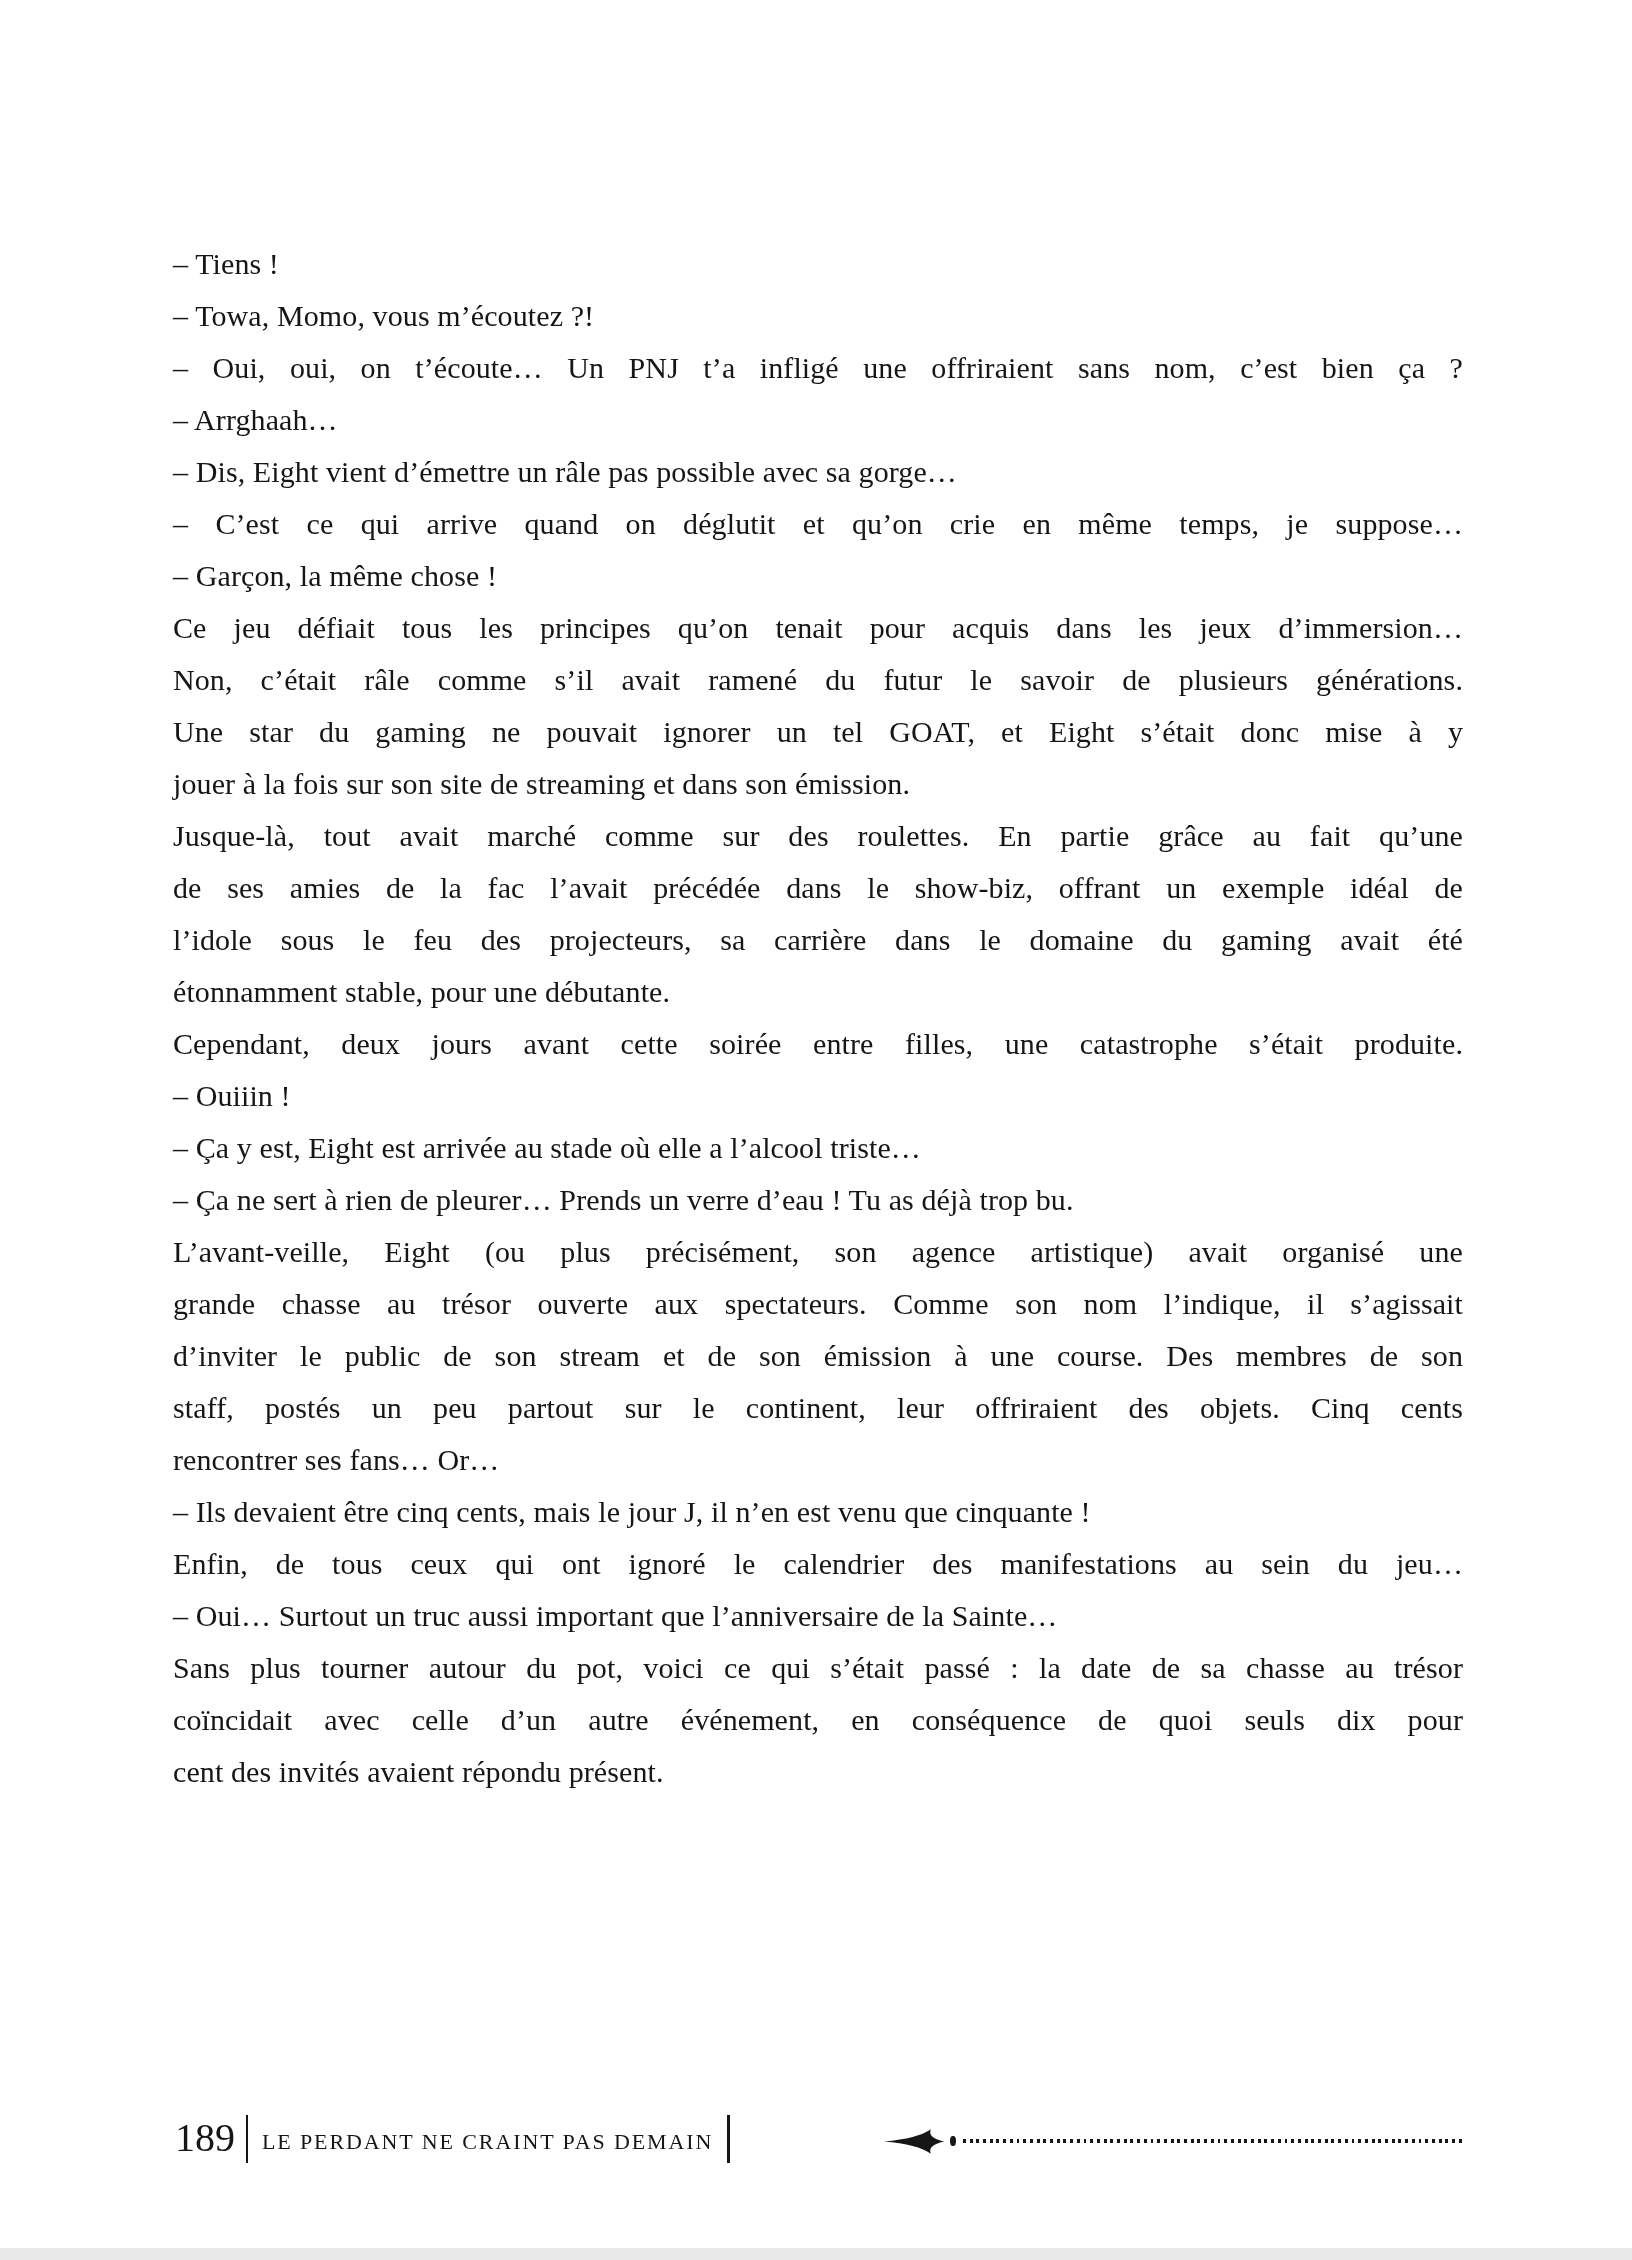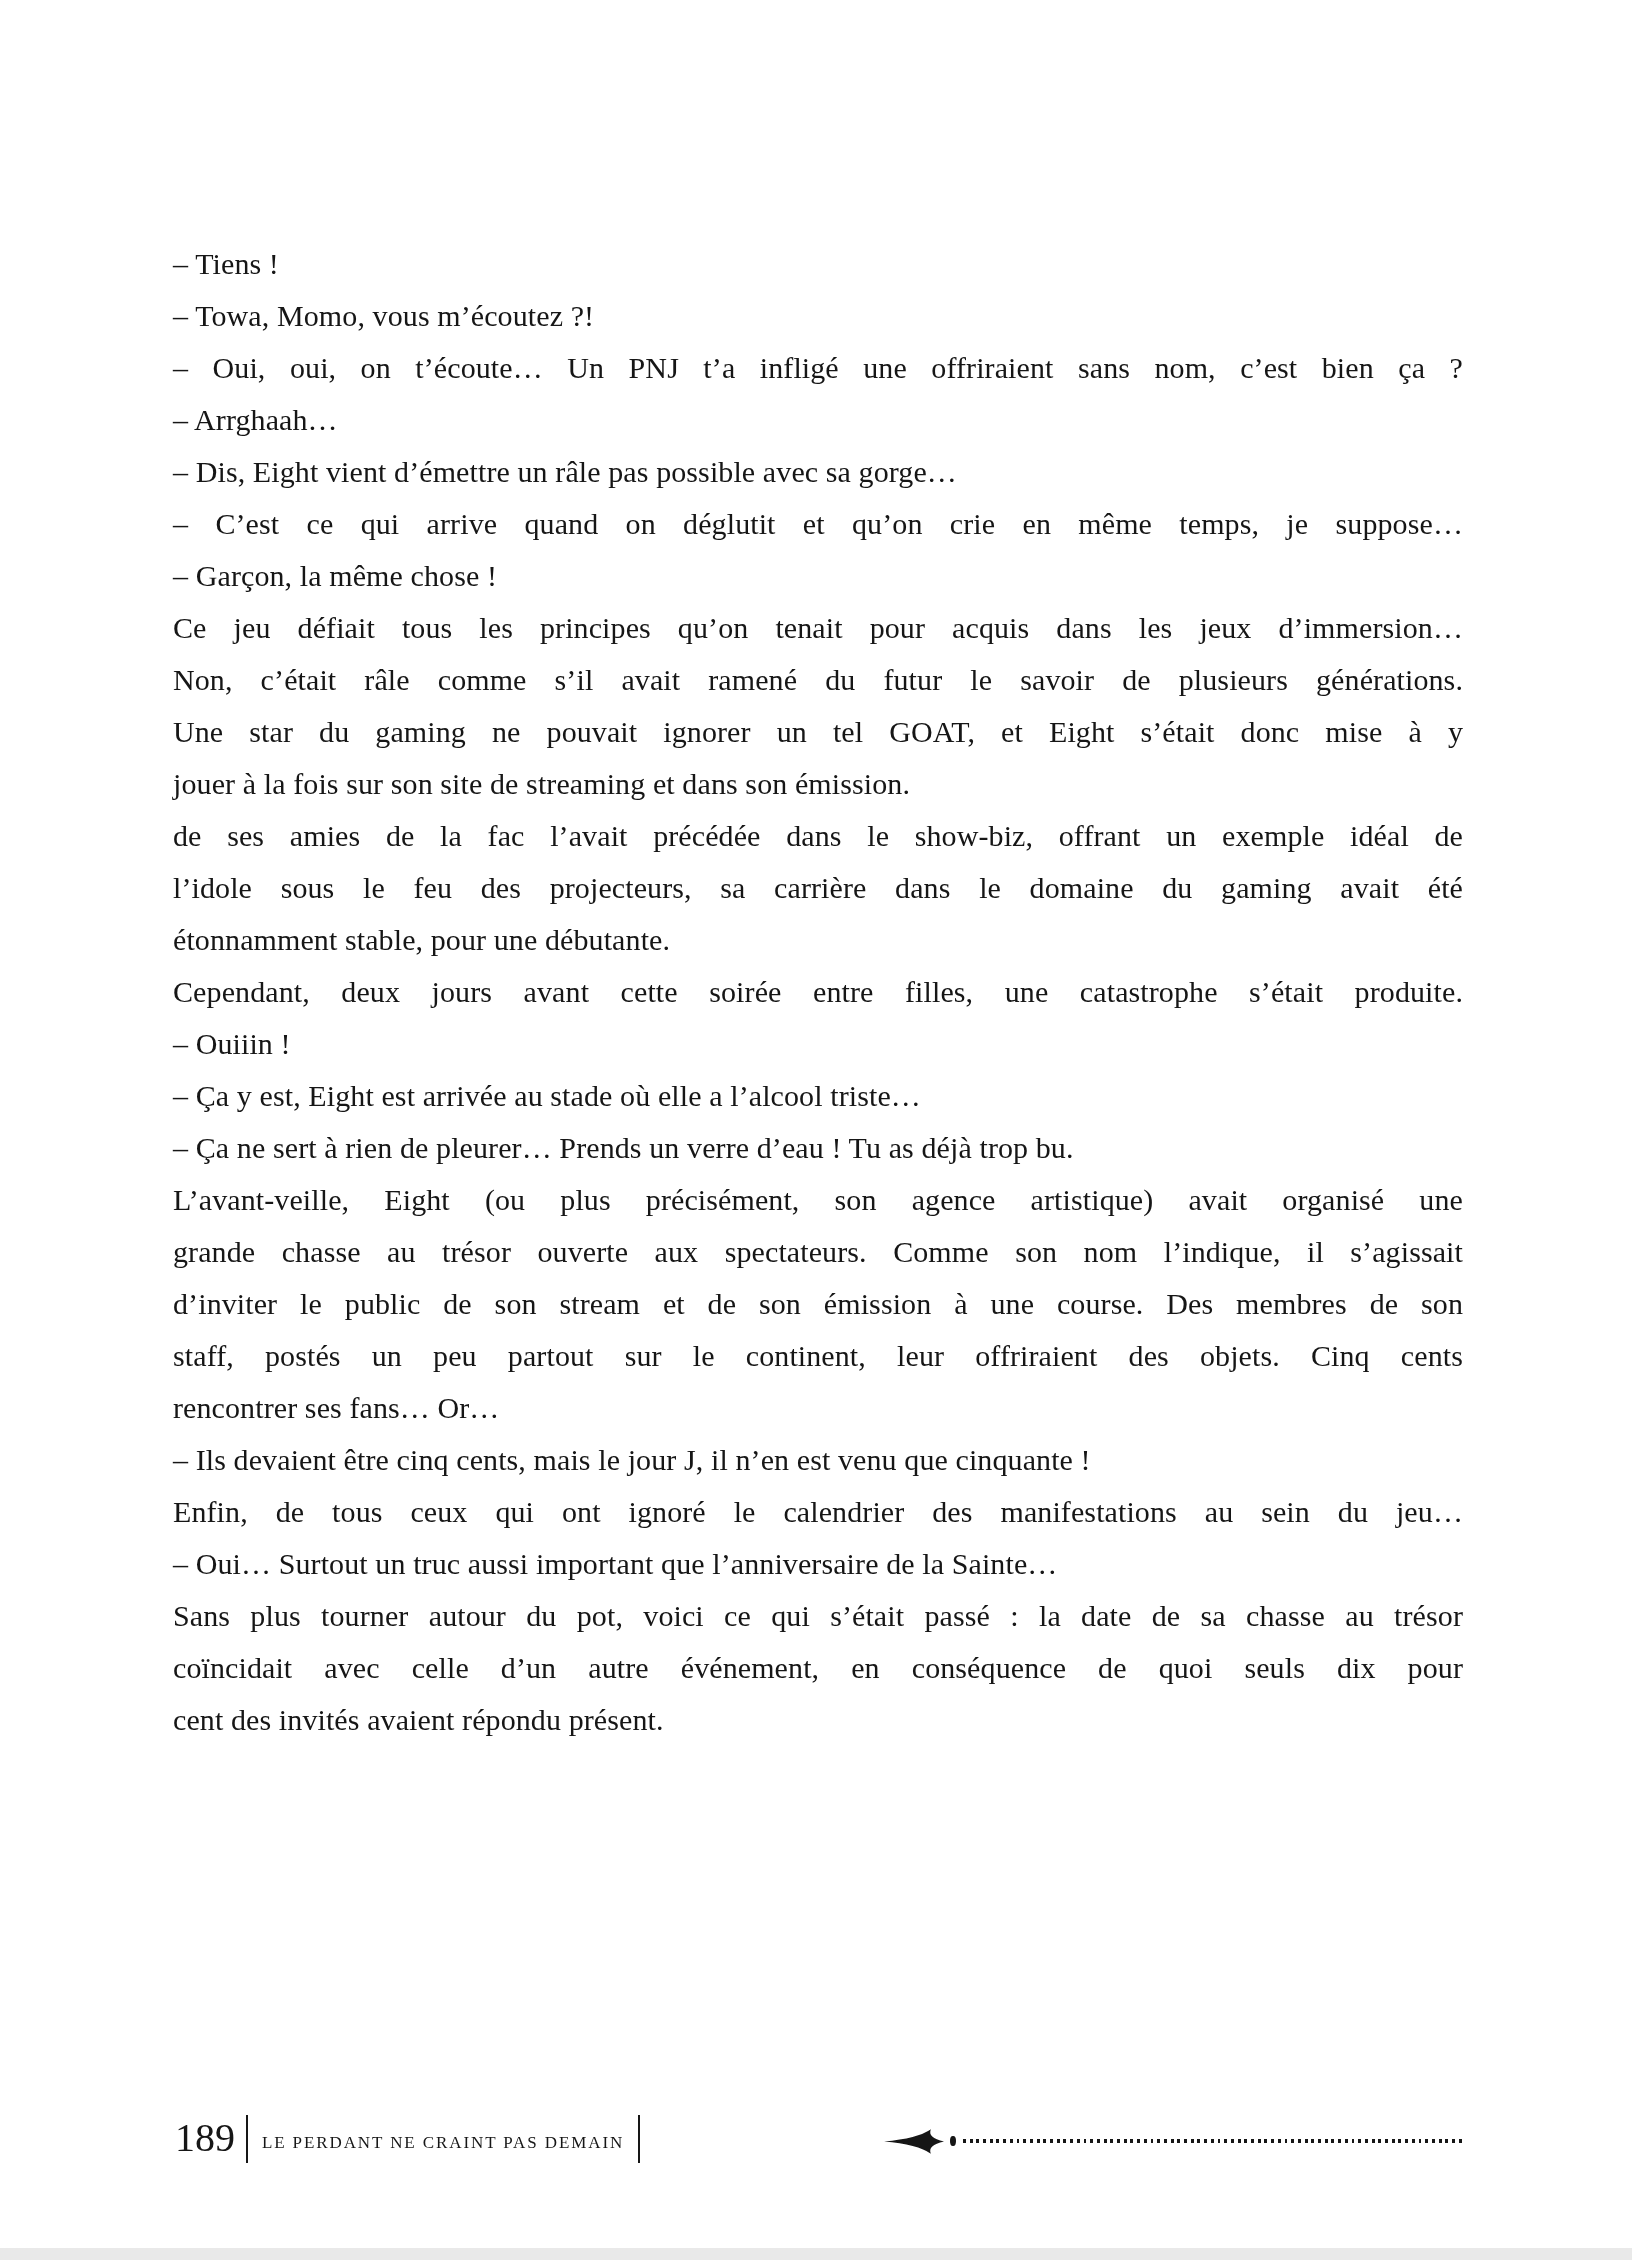--- a/index.html
+++ b/index.html
@@ -35,21 +35,21 @@
     font-size:40px; line-height:1;
     transform:translateY(-1px);
   }
   .vbar {
     width:2.9px; height:48px;
     background:var(--ink);
     display:inline-block;
   }
   .vbar.first { margin-left:10.6px; }
   .running-title {
-    font-size:17px; line-height:1;
+    font-size:22px; line-height:1;
     letter-spacing:1.9px;
     margin:0 13.4px;
     transform:translateY(2.9px);
     white-space:nowrap;
   }
   .ornament {
     position:absolute;
     left:884px; top:2122px; width:579px; height:38px;
     display:flex; align-items:center;
   }
@@ -78,20 +78,21 @@
       <div class="line"><span>– Towa, Momo, vous m’écoutez ?!</span></div>
       <div class="line just"><span>– Oui, oui, on t’écoute… Un PNJ t’a infligé une offriraient sans nom, c’est bien ça ?</span></div>
       <div class="line"><span>– Arrghaah…</span></div>
       <div class="line"><span>– Dis, Eight vient d’émettre un râle pas possible avec sa gorge…</span></div>
       <div class="line just"><span>– C’est ce qui arrive quand on déglutit et qu’on crie en même temps, je suppose…</span></div>
       <div class="line"><span>– Garçon, la même chose !</span></div>
       <div class="line just"><span>Ce jeu défiait tous les principes qu’on tenait pour acquis dans les jeux d’immersion…</span></div>
       <div class="line just"><span>Non, c’était râle comme s’il avait ramené du futur le savoir de plusieurs générations.</span></div>
       <div class="line just"><span>Une star du gaming ne pouvait ignorer un tel GOAT, et Eight s’était donc mise à y</span></div>
       <div class="line"><span>jouer à la fois sur son site de streaming et dans son émission.</span></div>
+      <div class="line just"><span>Jusque-là, tout avait marché comme sur des roulettes. En partie grâce au fait qu’une</span></div>
       <div class="line just"><span>de ses amies de la fac l’avait précédée dans le show-biz, offrant un exemple idéal de</span></div>
       <div class="line just"><span>l’idole sous le feu des projecteurs, sa carrière dans le domaine du gaming avait été</span></div>
       <div class="line"><span>étonnamment stable, pour une débutante.</span></div>
       <div class="line just"><span>Cependant, deux jours avant cette soirée entre filles, une catastrophe s’était produite.</span></div>
       <div class="line"><span>– Ouiiin !</span></div>
       <div class="line"><span>– Ça y est, Eight est arrivée au stade où elle a l’alcool triste…</span></div>
       <div class="line"><span>– Ça ne sert à rien de pleurer… Prends un verre d’eau ! Tu as déjà trop bu.</span></div>
       <div class="line just"><span>L’avant-veille, Eight (ou plus précisément, son agence artistique) avait organisé une</span></div>
       <div class="line just"><span>grande chasse au trésor ouverte aux spectateurs. Comme son nom l’indique, il s’agissait</span></div>
       <div class="line just"><span>d’inviter le public de son stream et de son émission à une course. Des membres de son</span></div>

